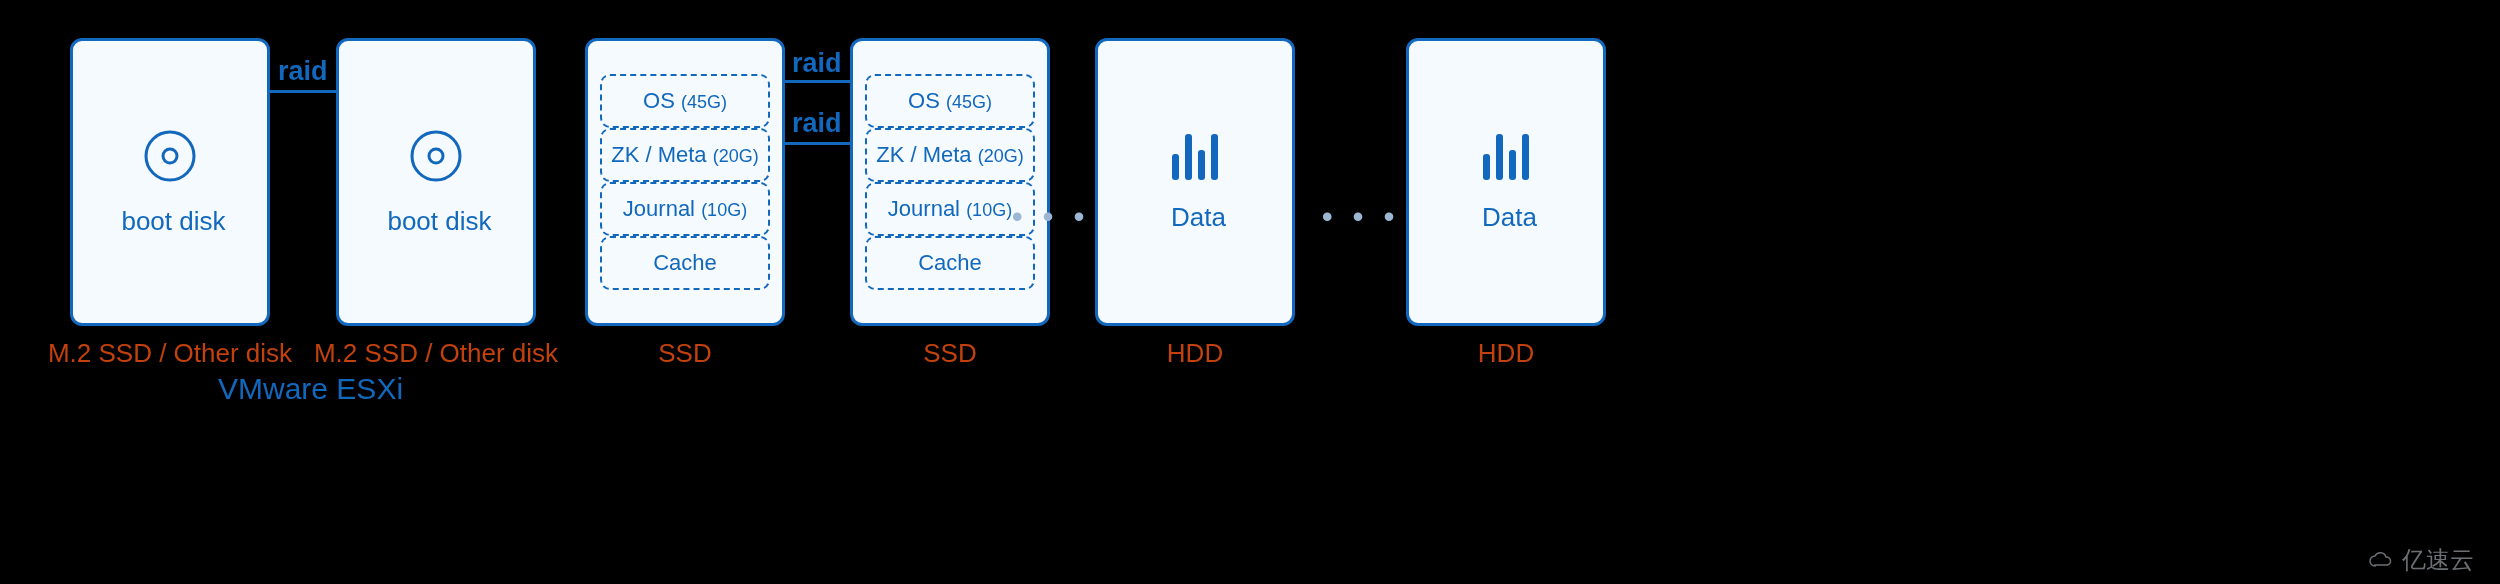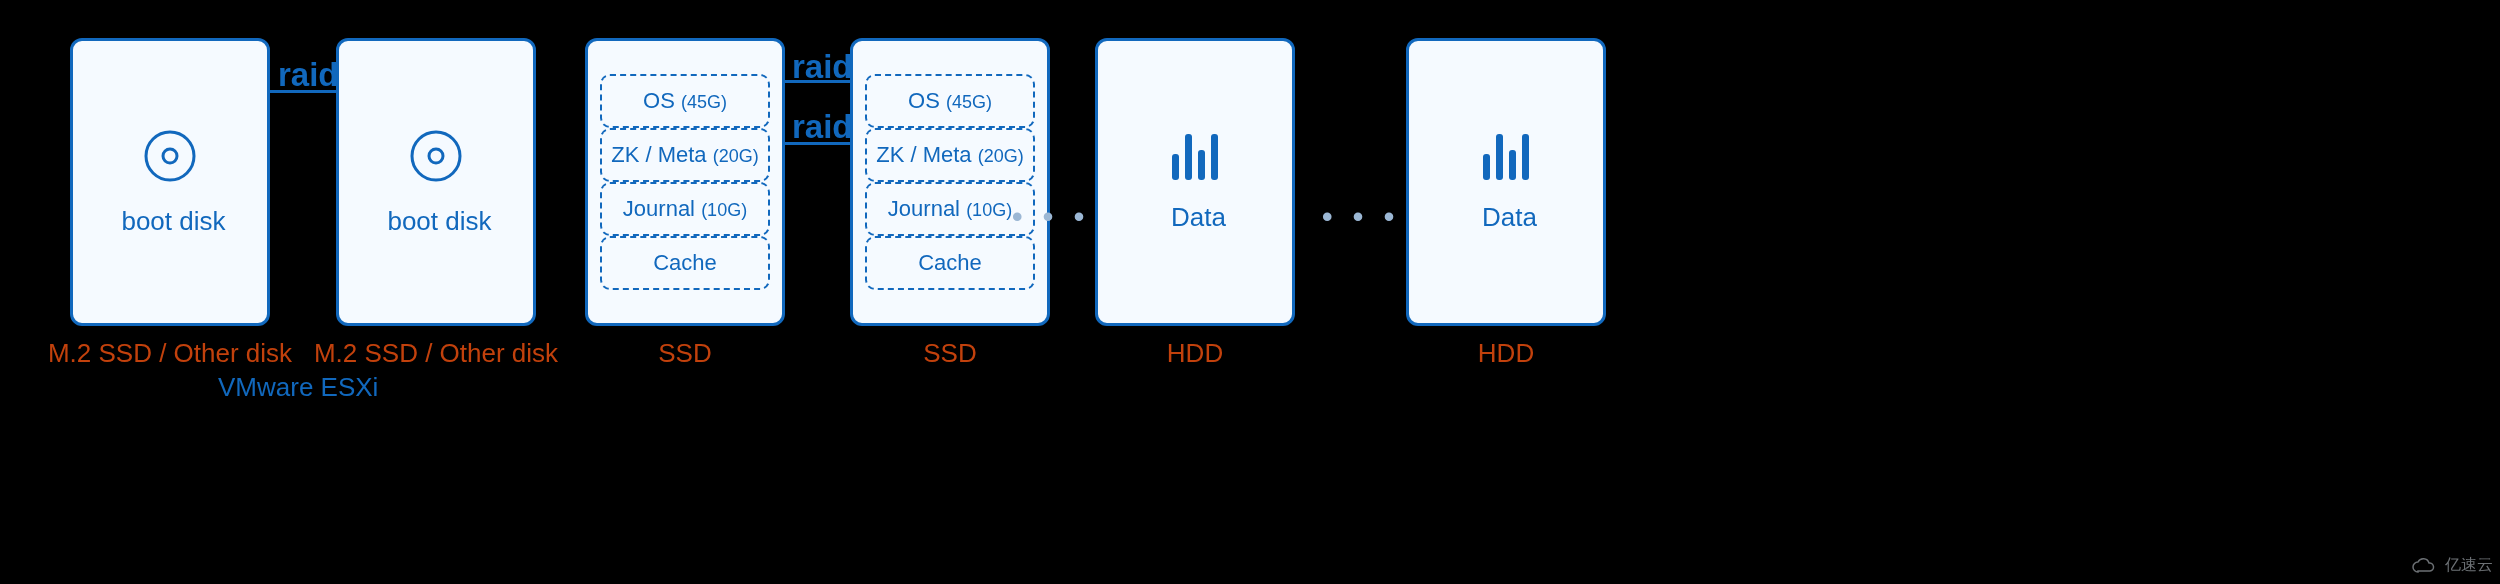--- a/index.html
+++ b/index.html
@@ -20,21 +20,21 @@
   .caption {
     position: absolute;
     color: #c2410c;
     font-size: 26px;
     text-align: center;
     width: 260px;
   }
   .subcaption {
     position: absolute;
     color: #1168bd;
-    font-size: 26px;
+    font-size: 30px;
     text-align: center;
   }
   .part {
     border: 2px dashed #1168bd;
     border-radius: 10px;
     color: #1168bd;
     font-size: 22px;
     text-align: center;
     padding: 12px 0;
     width: 170px;
@@ -43,42 +43,42 @@
   .ssd-stack {
     display: flex;
     flex-direction: column;
     align-items: center;
     width: 100%;
     padding: 12px;
   }
   .raid-label {
     position: absolute;
     color: #1168bd;
-    font-size: 33px;
+    font-size: 27px;
     font-weight: 600;
     background: transparent;
   }
   .connector {
     position: absolute;
     height: 3px;
     background: #1168bd;
   }
   .dots {
     position: absolute;
     color: #9bb7d4;
     font-size: 30px;
     letter-spacing: 6px;
     font-weight: 700;
   }
   .watermark {
     position: absolute;
-    right: 7px;
+    right: 26px;
     bottom: 8px;
     color: #9aa0a6;
-    font-size: 16px;
+    font-size: 24px;
     display: flex;
     align-items: center;
     gap: 7px;
     opacity: .7;
   }
   .bars { display: flex; align-items: flex-end; gap: 6px; height: 48px; }
   .bars span { width: 7px; background: #1168bd; border-radius: 3px; }
 </style>
 </head>
 <body>

